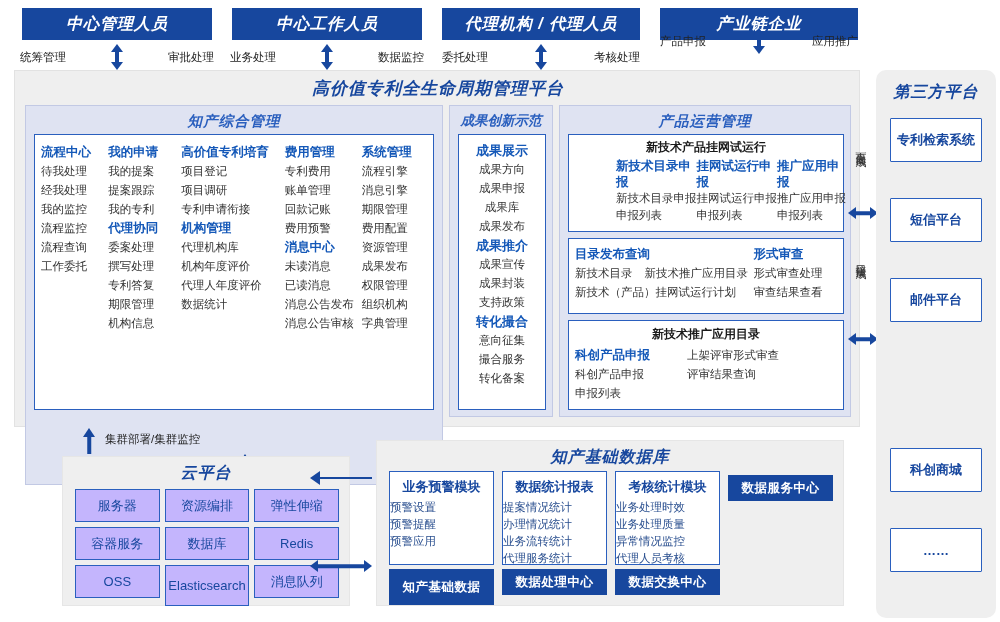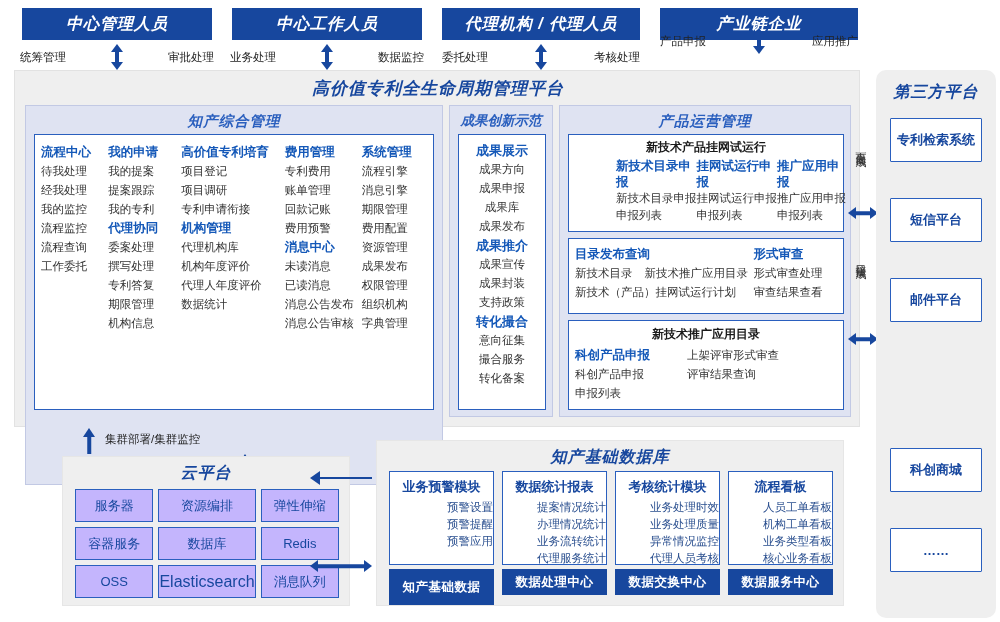--- a/index.html
+++ b/index.html
@@ -156,21 +156,21 @@
   #kdb-title {
     text-align: center; font-size: 16px; font-weight: bold;
     font-style: italic; color: #17479e; letter-spacing: 1px;
   }
   .kdb-card { border: 1.5px solid #2a5fbe; background: #ffffff; }
   .kdb-card-title {
     text-align: center; font-size: 13px; font-weight: bold;
     color: #17479e; margin-top: 6px; margin-bottom: 3px;
   }
   .kdb-item {
-    text-align: right; font-size: 11.5px; color: #2a4f8f; line-height: 17px; margin-left: 6px;
+    text-align: left; font-size: 11.5px; color: #2a4f8f; line-height: 17px;
   }
   .kdb-footer {
     background: #17479e; color: #fff; font-size: 12.5px; font-weight: bold;
     letter-spacing: .5px;
   }
 </style>
 </head>
 <body>
 
 <div id="root">
@@ -437,21 +437,21 @@
         </div>
       <div class="cloud-cell ctr" style="height:33px;">
         <span>数据库</span>
         </div>
       <div class="cloud-cell ctr" style="height:33px;">
         <span>Redis</span>
         </div>
       <div class="cloud-cell ctr" style="height:33px;">
         <span>OSS</span>
         </div>
-      <div class="cloud-cell ctr" style="height:33px;font-size:16px;">
+      <div class="cloud-cell ctr" style="height:41px;font-size:13px;">
         <span>Elasticsearch</span>
         </div>
       <div class="cloud-cell ctr" style="height:33px;">
         <span>消息队列</span>
         </div>
     </div>
   </div>
 
   <div class="leftarrow abs" style="left:310px;top:471px;width:62px;">
       <span></span>
@@ -497,27 +497,20 @@
           <div class="kdb-item">业务处理质量</div>
           <div class="kdb-item">异常情况监控</div>
           <div class="kdb-item">代理人员考核</div>
         </div>
         <div class="kdb-footer ctr" style="height:26px;margin-top:4px;">
           <span>数据交换中心</span>
         </div>
       </div>
 
       <div>
-        <div class="kdb-card" style="height:94px;">
-          <div class="kdb-card-title">流程看板</div>
-          <div class="kdb-item">人员工单看板</div>
-          <div class="kdb-item">机构工单看板</div>
-          <div class="kdb-item">业务类型看板</div>
-          <div class="kdb-item">核心业务看板</div>
-        </div>
         <div class="kdb-footer ctr" style="height:26px;margin-top:4px;">
           <span>数据服务中心</span>
         </div>
       </div>
     </div>
   </div>
 
 </div>
 
 </body></html>

